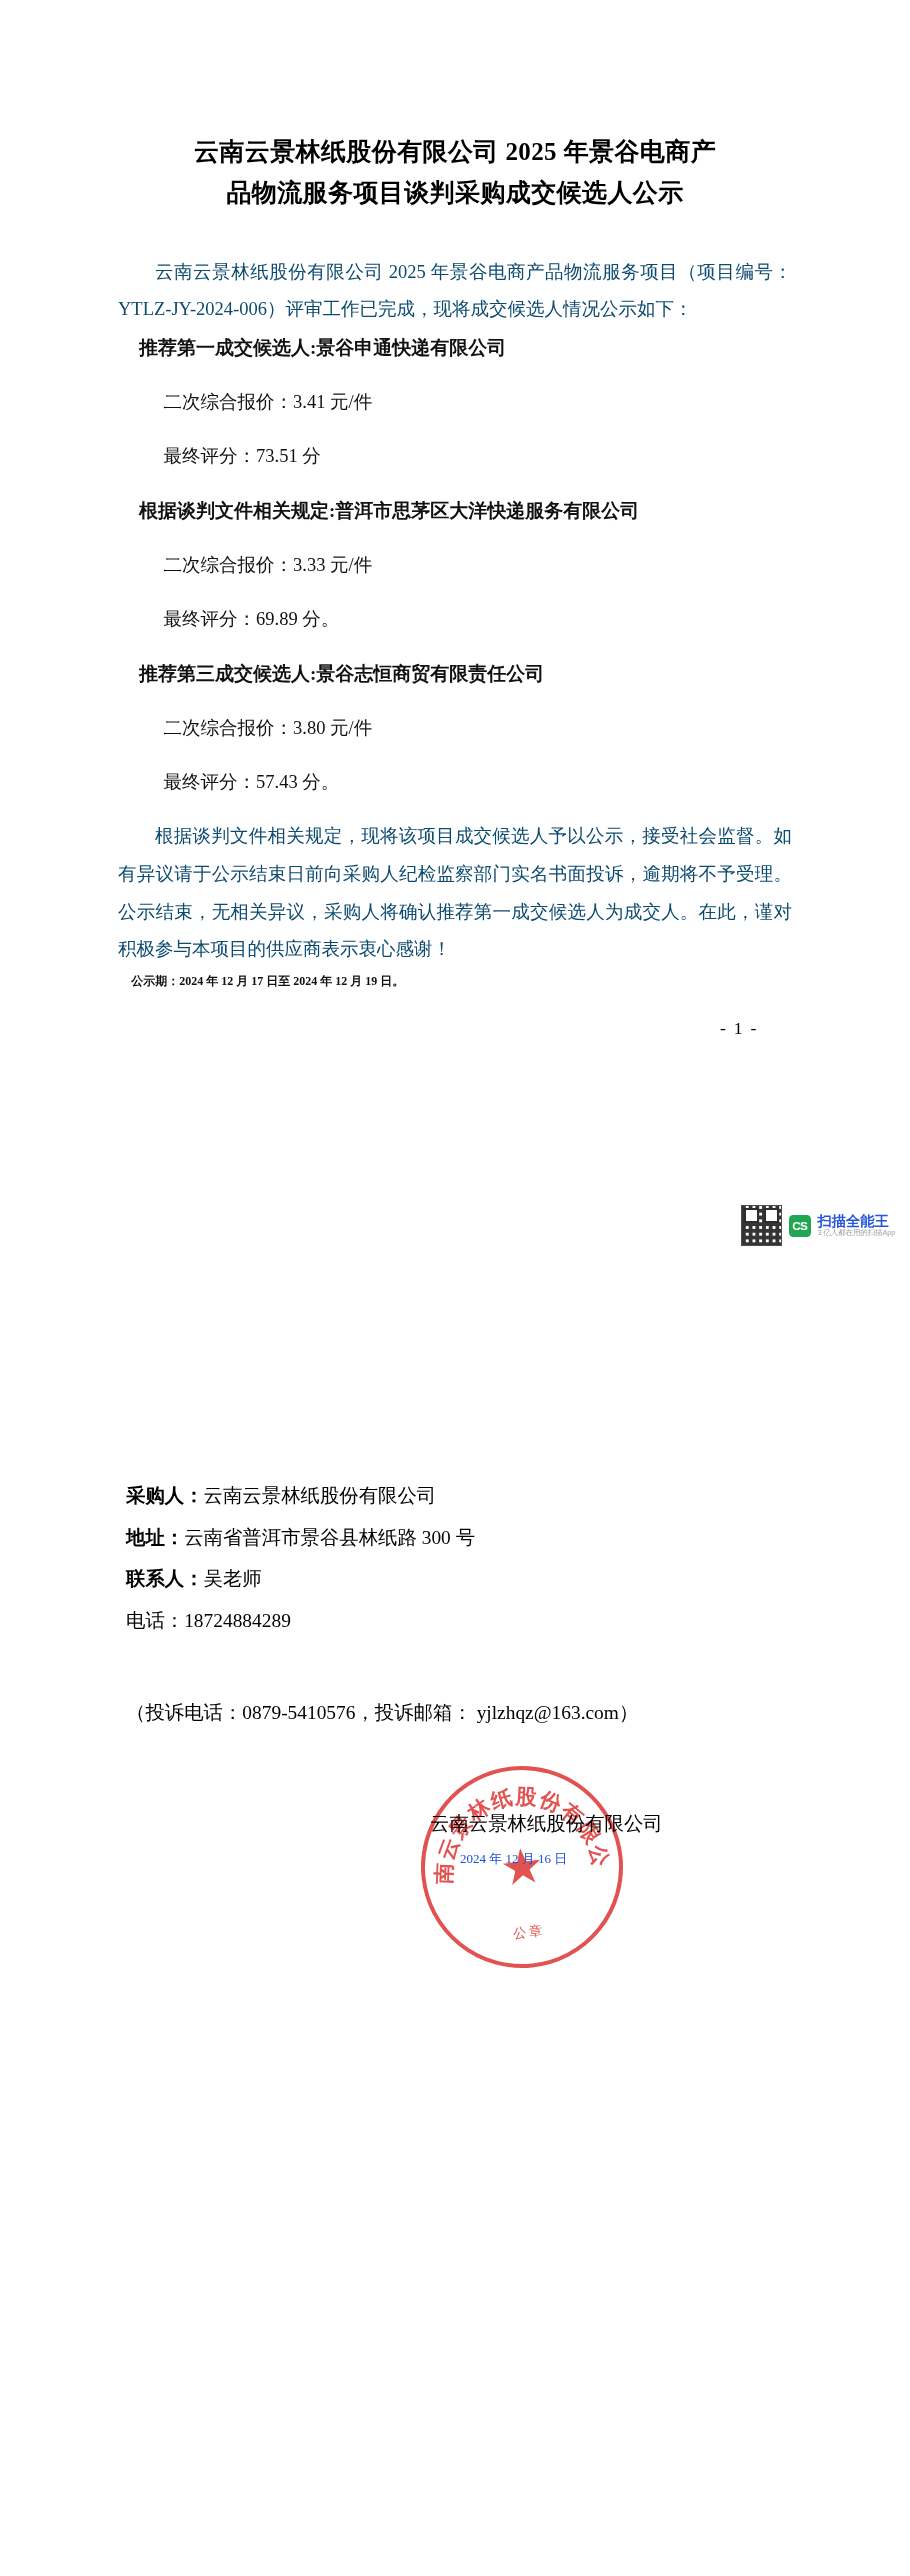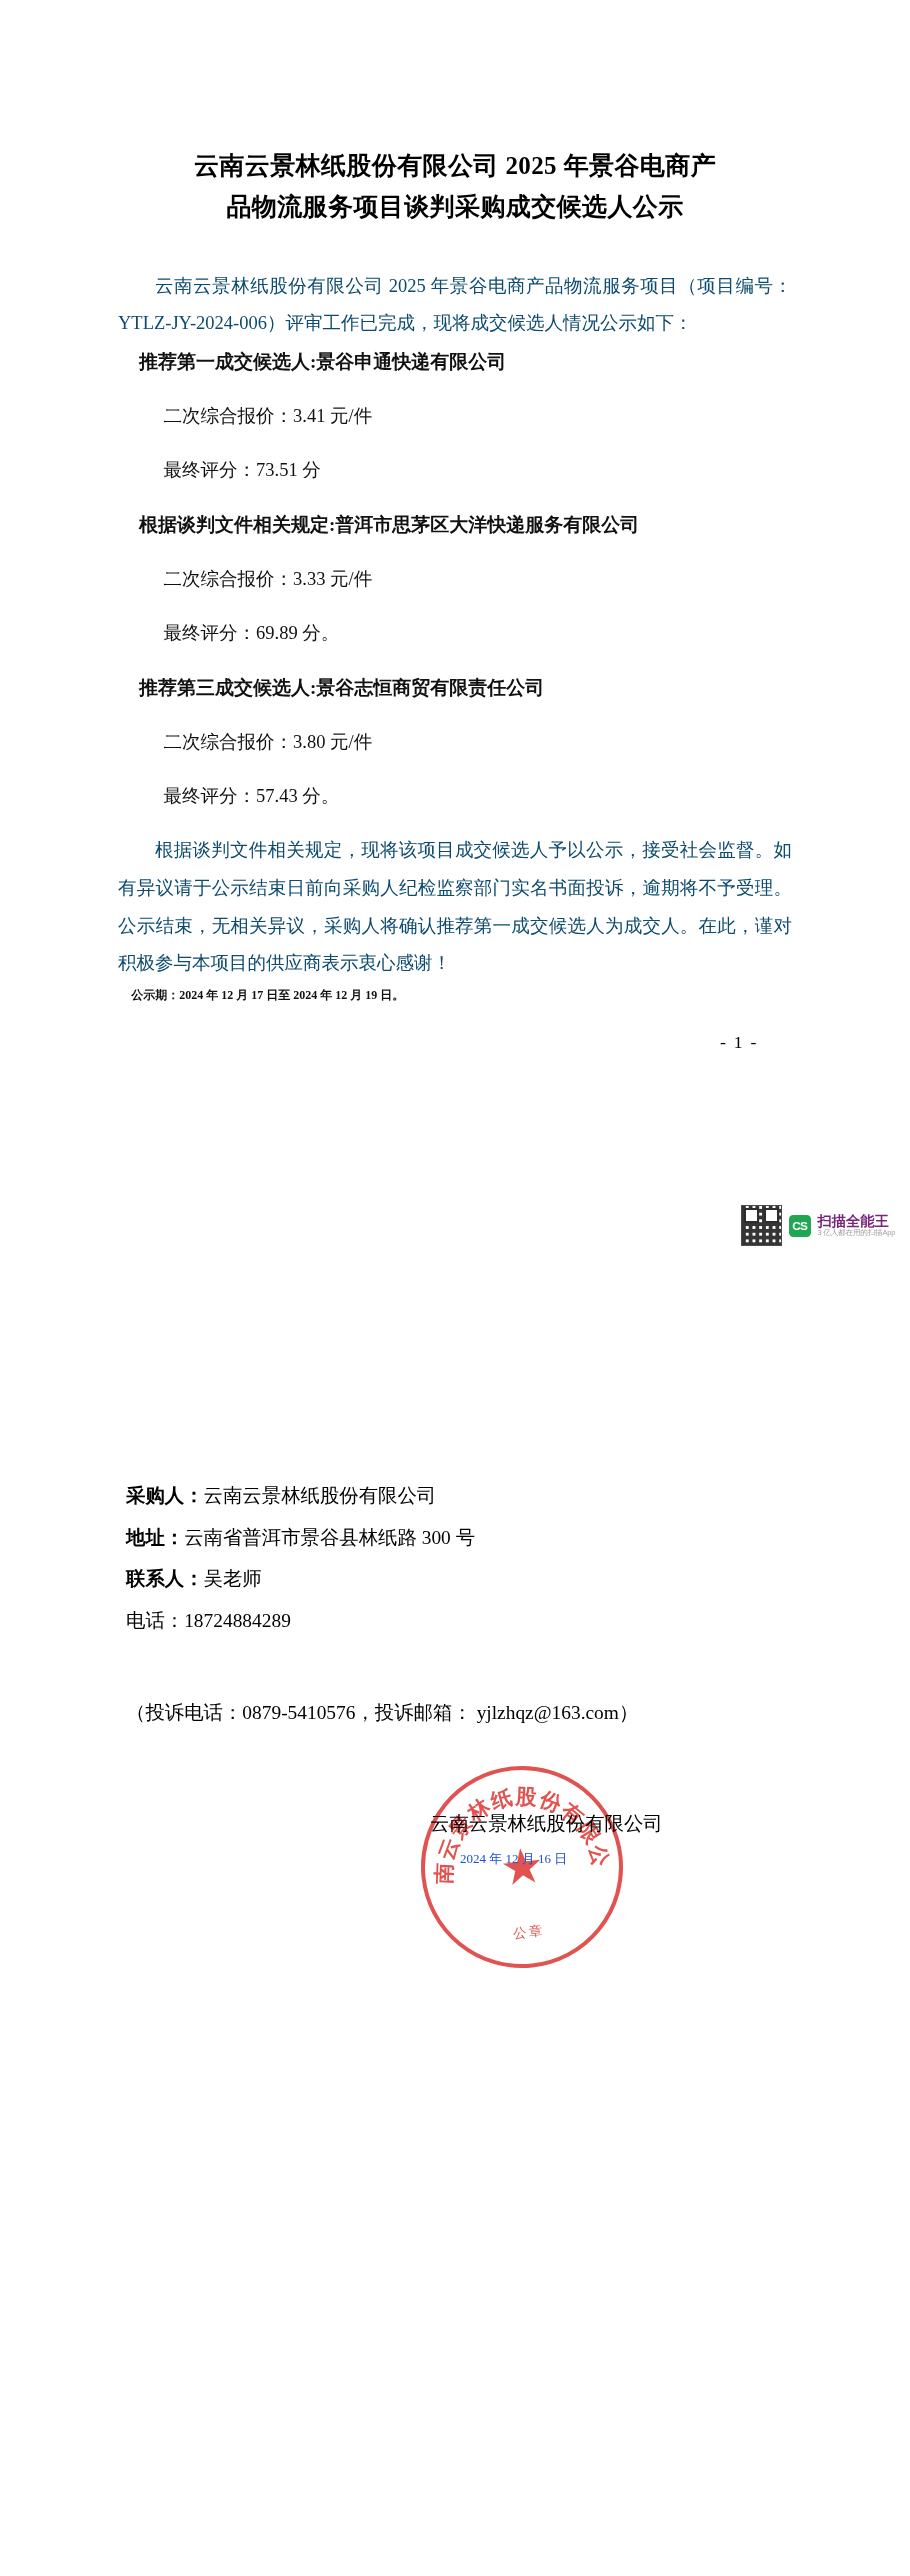--- a/index.html
+++ b/index.html
@@ -25,21 +25,21 @@
   
   .doc-top {
     position: absolute;
     left: 0;
     top: 0;
     width: 910px;
     height: 1290px;
   }
 
   .title {
-    margin: 14px;
+    margin: 0;
     padding: 131px 101px 0 101px;
     text-align: center;
     font-size: 25px;
     font-weight: bold;
     line-height: 1.65;
     letter-spacing: 0.4px;
     color: #000;
   }
 
   .body-wrap {
@@ -147,21 +147,21 @@
   }
   .cs-badge .cs-text {
     display: flex;
     flex-direction: column;
     line-height: 1.15;
   }
   .cs-badge .cs-main {
     font-family: "Liberation Sans", sans-serif;
     font-size: 14.3px;
     font-weight: bold;
-    color: #701a75;
+    color: #1d4ed8;
   }
   .cs-badge .cs-sub {
     font-family: "Liberation Sans", sans-serif;
     font-size: 7.6px;
     color: #9a9a9a;
     letter-spacing: -0.2px;
   }
 
   #badge-top { left: 721px; top: 1205px; padding-left: 20px; }
 

